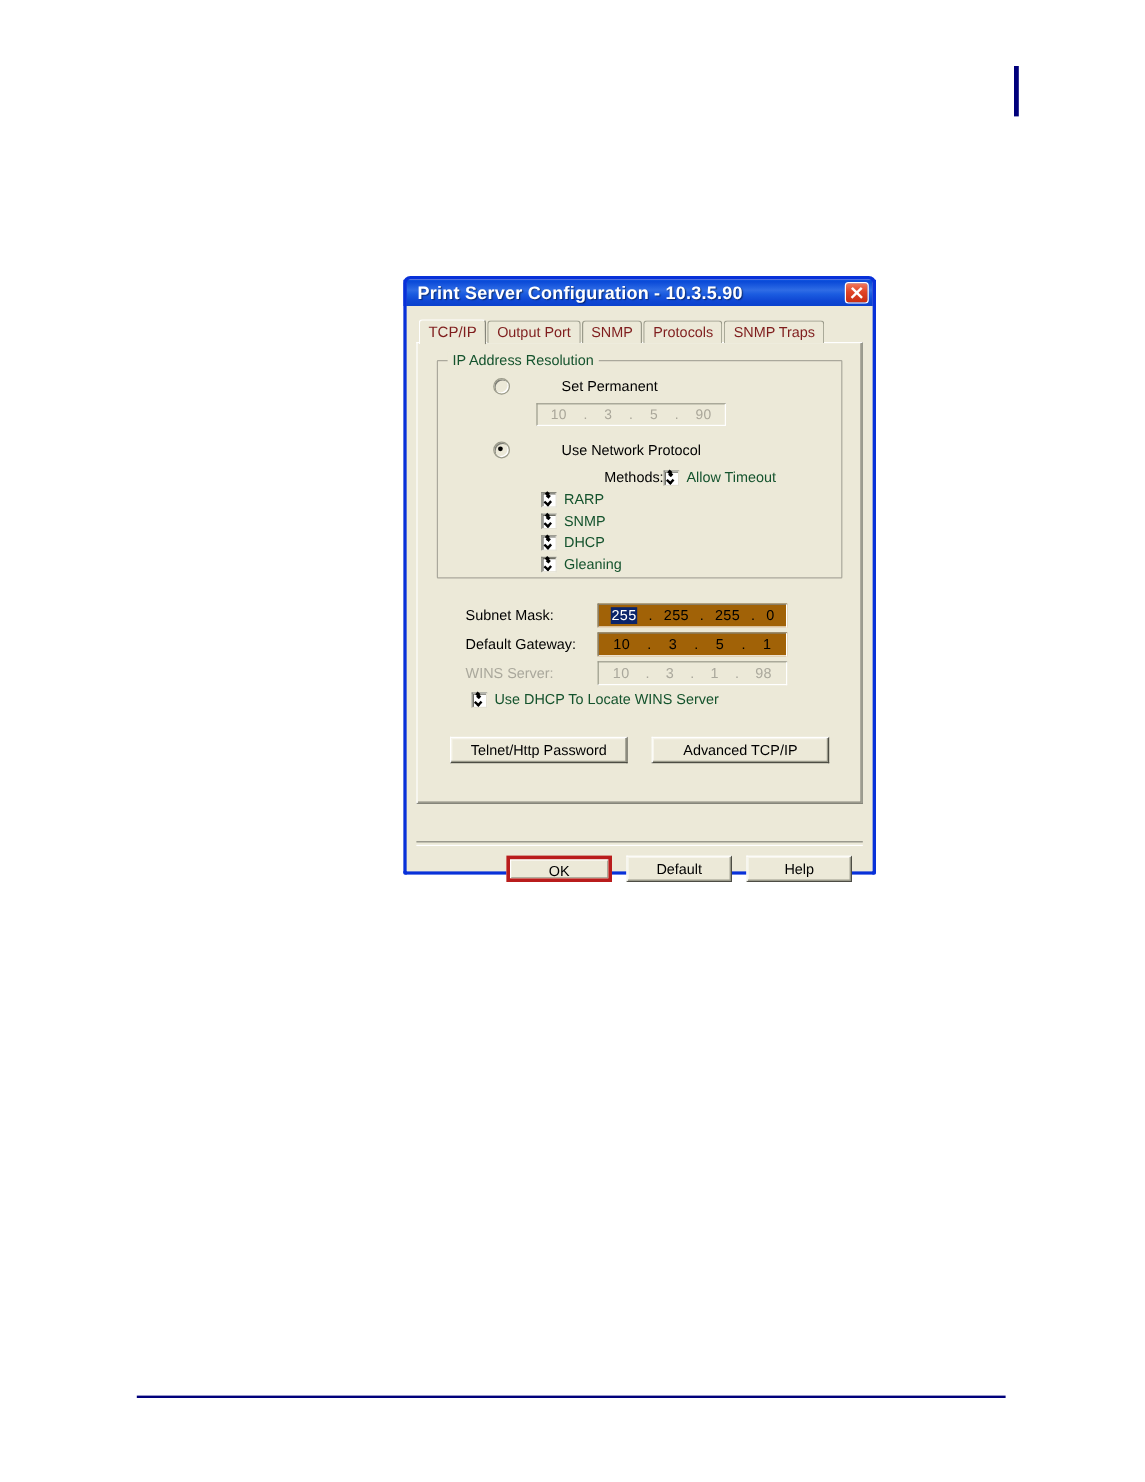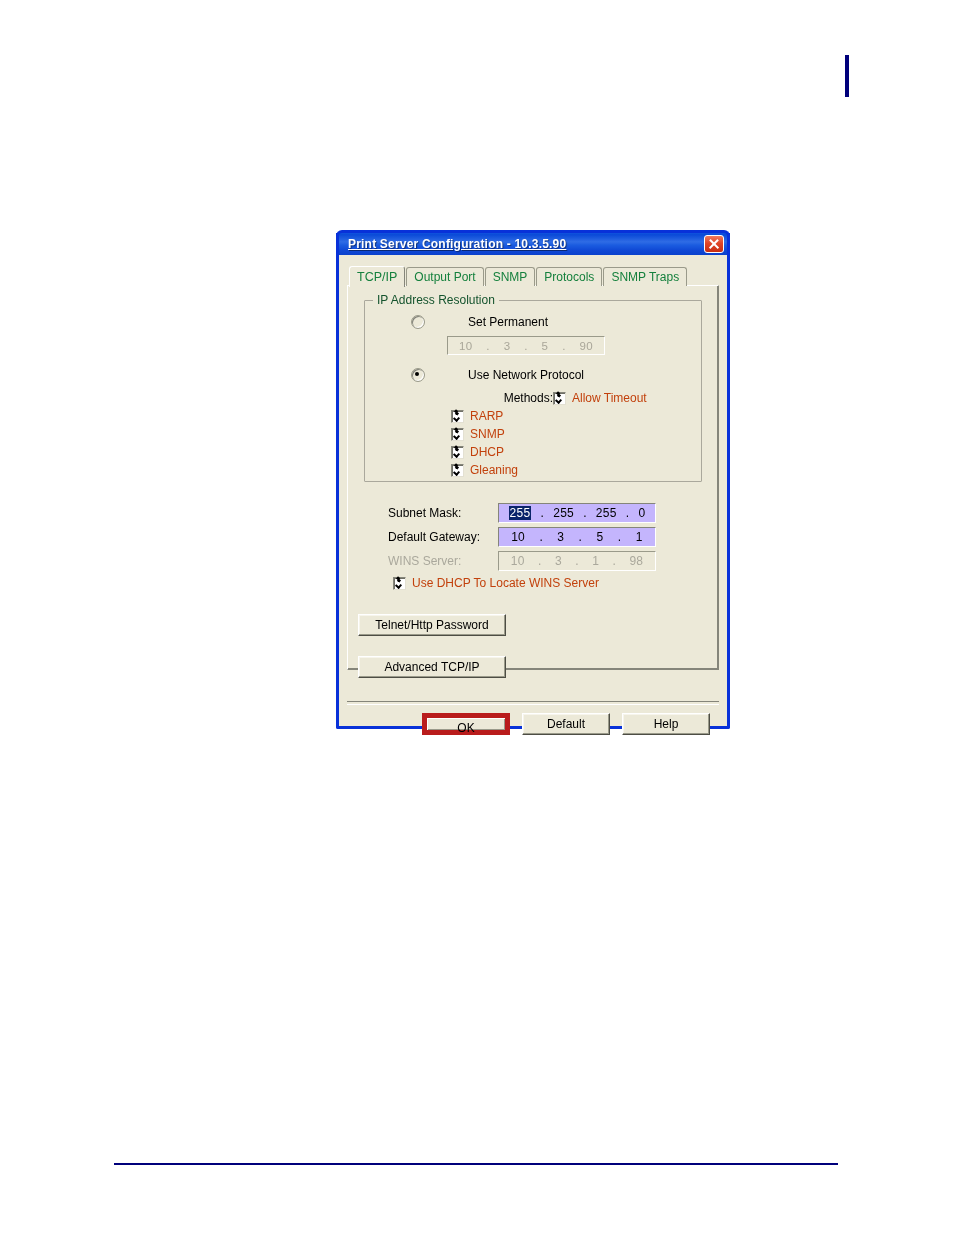--- a/index.html
+++ b/index.html
@@ -60,27 +60,26 @@
     border-right: 3px solid #0831d9;
     border-top: 3px solid #0831d9;
     border-radius: 6px 6px 0 0;
     margin: -0px -3px 0 -3px;
     position: relative;
     top: -3px;
     width: 394px;
   }
   .titlebar-text {
     color: #ffffff;
-    font-size: 12px;
+    font-size: 15px;
     font-weight: bold;
     letter-spacing: 0.2px;
     text-shadow: 1px 1px 1px rgba(0,0,0,0.45);
     flex: 1;
     white-space: nowrap;
-    text-decoration: underline;
   }
   .close-btn {
     width: 20px;
     height: 18px;
     background: linear-gradient(to bottom, #f07a5e 0%, #e04527 45%, #c92d12 100%);
     border: 1px solid #ffffff;
     border-radius: 3px;
     box-sizing: border-box;
     position: relative;
     cursor: pointer;
@@ -109,21 +108,21 @@
   .tabstrip {
     display: flex;
     align-items: flex-end;
     height: 20px;
     padding-left: 2px;
     position: relative;
     z-index: 3;
   }
   .tab {
     font-size: 12px;
-    color: #15803d;
+    color: #7f1d1d;
     padding: 2px 7px 2px 7px;
     background: #ece9d8;
     border: 1px solid #9a9a8a;
     border-bottom: none;
     border-radius: 3px 3px 0 0;
     margin-right: 1px;
     line-height: 14px;
     box-sizing: border-box;
     cursor: pointer;
     white-space: nowrap;
@@ -259,21 +258,21 @@
     border-bottom: 2px solid #000;
     transform: rotate(-48deg);
     box-shadow: 4px -3px 0 -1px #000, 5px -5px 0 -1px #000;
   }
   .cb-row {
     display: flex;
     align-items: center;
     margin-left: 76px;
     margin-top: 4px;
   }
-  .cb-label { font-size: 12px; color: #c2410c; }
+  .cb-label { font-size: 12px; color: #14532d; }
 
   
   .fields {
     margin: 20px 0 0 30px;
   }
   .field-row {
     display: flex;
     align-items: center;
     height: 22px;
     margin-bottom: 2px;
@@ -285,21 +284,21 @@
   }
   .field-label.disabled { color: #aaa89c; }
 
   .ipbox {
     width: 158px;
     height: 20px;
     box-sizing: border-box;
     border: 1px solid #85857a;
     border-right-color: #ffffff;
     border-bottom-color: #ffffff;
-    background: #c4b5fd;
+    background: #a16207;
     display: flex;
     align-items: center;
     justify-content: space-around;
     font-size: 12px;
     color: #000;
     padding: 0 5px;
     letter-spacing: 0.3px;
   }
   .ipbox.disabled {
     background: #ece9d8;
@@ -334,21 +333,20 @@
     height: 22px;
     box-sizing: border-box;
     cursor: pointer;
     font-family: "Liberation Sans", sans-serif;
   }
   .midbuttons {
     display: flex;
     justify-content: center;
     gap: 20px;
     margin-top: 24px;
-    flex-direction: column;
   }
   .midbuttons .btn { width: 148px; }
 
   .footer-sep {
     position: absolute;
     left: 8px;
     right: 8px;
     top: 443px;
     height: 2px;
     border-top: 1px solid #85857a;
@@ -359,21 +357,21 @@
     left: 0;
     right: 0;
     top: 455px;
     display: flex;
     justify-content: flex-end;
     padding-right: 17px;
     gap: 12px;
   }
   .footer .btn { width: 88px; }
   .footer .btn.default {
-    border: 5px solid #b91c1c;
+    border: 3px solid #b91c1c;
     box-shadow: inset 1px 1px 0 #ffffff, inset -1px -1px 0 #9a9a8a,
                 inset 2px 2px 0 #ece9d8, inset -2px -2px 0 #ece9d8;
   }
 </style>
 </head>
 <body>
 
 <div class="page-mark-vertical"></div>
 <div class="page-rule-bottom"></div>
 

